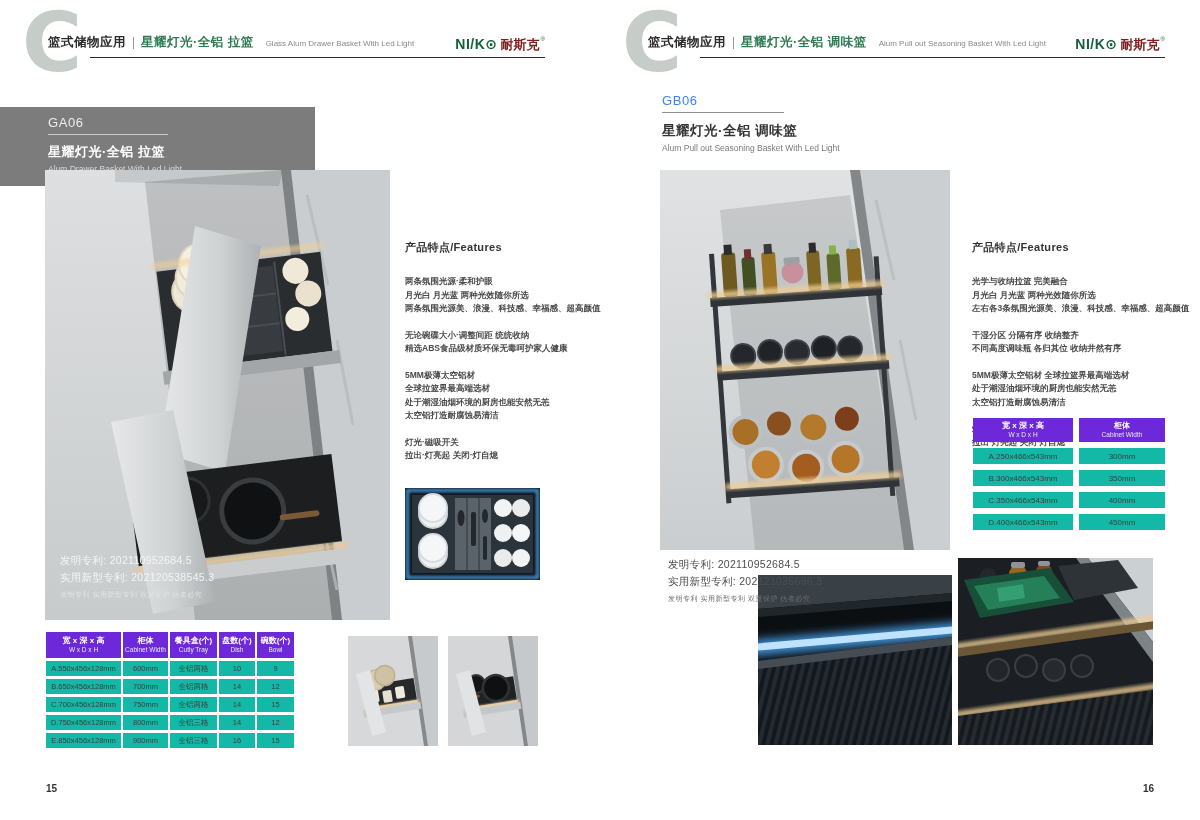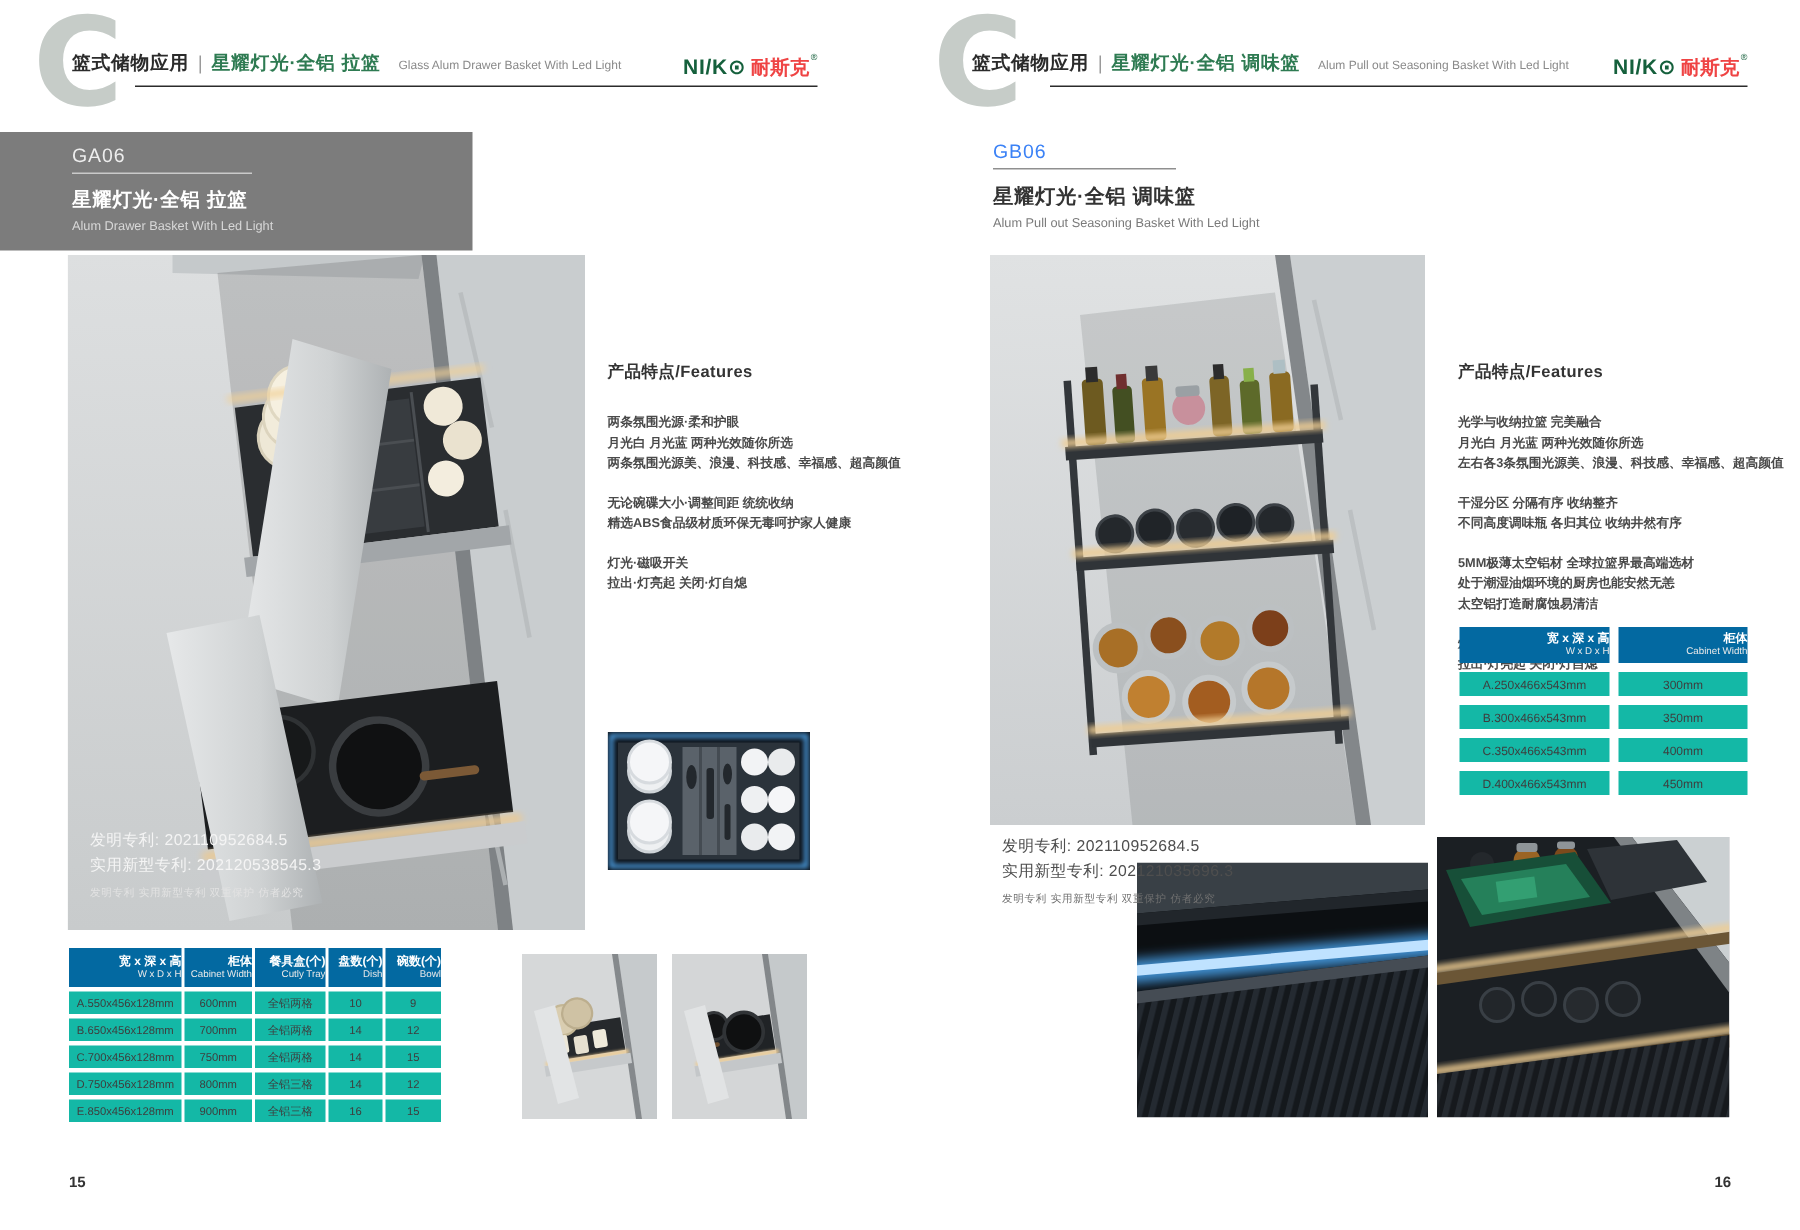--- a/index.html
+++ b/index.html
@@ -19,28 +19,28 @@
   }
   .hdr-row{position:absolute;left:48px;top:34px;display:flex;align-items:baseline;z-index:2;white-space:nowrap;}
   .cat{font-size:12.5px;font-weight:bold;color:#2b2b2b;letter-spacing:0.5px;}
   .hdiv{width:1px;height:12px;background:#9a9a9a;margin:0 7px;align-self:center;}
   .prod-cn{font-size:12.5px;font-weight:bold;color:#2e7b52;letter-spacing:0.5px;}
   .prod-en{font-size:8px;color:#8a8a8a;margin-left:12px;}
   .logo{position:absolute;top:36px;display:flex;align-items:flex-start;z-index:2;white-space:nowrap;}
   .page.left .logo{right:55px;}
   .page.right .logo{right:35px;}
   .logo-latin{font-size:14px;font-weight:900;color:#15603c;letter-spacing:0.5px;}
-  .logo-cn{font-size:13px;font-weight:900;color:#ef4444;margin-left:3px;}
+  .logo-cn{font-size:13px;font-weight:900;color:#7f1d1d;margin-left:3px;}
   .logo-reg{font-size:6px;color:#15603c;vertical-align:super;margin-left:1px;}
   .hdr-line{position:absolute;top:57px;height:1px;background:#2b2b2b;z-index:1;}
   .page.left .hdr-line{left:90px;right:55px;}
   .page.right .hdr-line{left:100px;right:35px;}
 
   
-  .tbox{position:absolute;left:0;top:88px;width:315px;height:79px;background:#7c7c7c;
+  .tbox{position:absolute;left:0;top:107px;width:315px;height:79px;background:#7c7c7c;
         box-sizing:border-box;padding:8px 0 0 48px;color:#fff;}
   .tbox .code{font-size:13px;color:#ededed;letter-spacing:0.6px;}
   .tbox .rule{width:120px;height:1px;background:rgba(255,255,255,0.6);margin:4px 0 8px 0;}
   .tbox .name-cn{font-size:13px;font-weight:bold;letter-spacing:0.5px;}
   .tbox .name-en{font-size:8.5px;color:#d8d8d8;margin-top:3px;}
 
   .tplain{position:absolute;left:62px;top:93px;color:#333;}
   .tplain .code{font-size:13px;color:#3b82f6;letter-spacing:0.6px;}
   .tplain .rule{width:122px;height:1px;background:#8f8f8f;margin:4px 0 9px 0;}
   .tplain .name-cn{font-size:13.5px;font-weight:bold;color:#333;letter-spacing:0.5px;}
@@ -64,22 +64,22 @@
   .feat-title{font-size:11px;font-weight:bold;color:#333;margin-bottom:20px;letter-spacing:0.3px;}
   .feat-group{margin-bottom:13px;}
   .feat-line{font-size:8.5px;line-height:13.5px;color:#4a4a4a;white-space:nowrap;font-weight:bold;}
 
   
   .tbl{position:absolute;display:grid;}
   .tbl-left{left:46px;top:632px;grid-template-columns:75px 45px 47px 36px 37px;
             grid-template-rows:26px repeat(5,15px);column-gap:2px;row-gap:3px;}
   .tbl-right{left:373px;top:418px;grid-template-columns:100px 86px;
              grid-template-rows:24px repeat(4,16px);column-gap:6px;row-gap:6px;}
-  .th{background:#0369a1;color:#fff;display:flex;flex-direction:column;
-      align-items:flex-end;justify-content:center;line-height:1.1;}
+  .th{background:#6d28d9;color:#fff;display:flex;flex-direction:column;
+      align-items:center;justify-content:center;line-height:1.1;}
   .th-cn{font-size:8px;font-weight:bold;}
   .th-en{font-size:6.5px;color:#e9e9e9;}
   .td{background:#14b8a6;color:#3e3e3e;font-size:7.5px;
       display:flex;align-items:center;justify-content:center;white-space:nowrap;}
   .tbl-right .td{font-size:8px;}
 
   
   .pagenum{position:absolute;top:783px;font-size:10px;font-weight:bold;color:#333;}
   .page.left .pagenum{left:46px;}
   .page.right .pagenum{left:543px;}
@@ -171,20 +171,26 @@
   <div class="features" style="left:405px;top:240px;">
     <div class="feat-title">产品特点/Features</div>
     <div class="feat-group">
       <div class="feat-line">两条氛围光源·柔和护眼</div>
       <div class="feat-line">月光白 月光蓝 两种光效随你所选</div>
       <div class="feat-line">两条氛围光源美、浪漫、科技感、幸福感、超高颜值</div>
     </div>
     <div class="feat-group">
       <div class="feat-line">无论碗碟大小·调整间距 统统收纳</div>
       <div class="feat-line">精选ABS食品级材质环保无毒呵护家人健康</div>
+    </div>
+    <div class="feat-group">
+      <div class="feat-line">5MM极薄太空铝材</div>
+      <div class="feat-line">全球拉篮界最高端选材</div>
+      <div class="feat-line">处于潮湿油烟环境的厨房也能安然无恙</div>
+      <div class="feat-line">太空铝打造耐腐蚀易清洁</div>
     </div>
     <div class="feat-group">
       <div class="feat-line">灯光·磁吸开关</div>
       <div class="feat-line">拉出·灯亮起 关闭·灯自熄</div>
     </div>
   </div>
 
   <div class="photo" style="left:405px;top:488px;width:135px;height:92px;">
     <svg viewBox="0 0 135 92" preserveAspectRatio="none">
       <defs>

